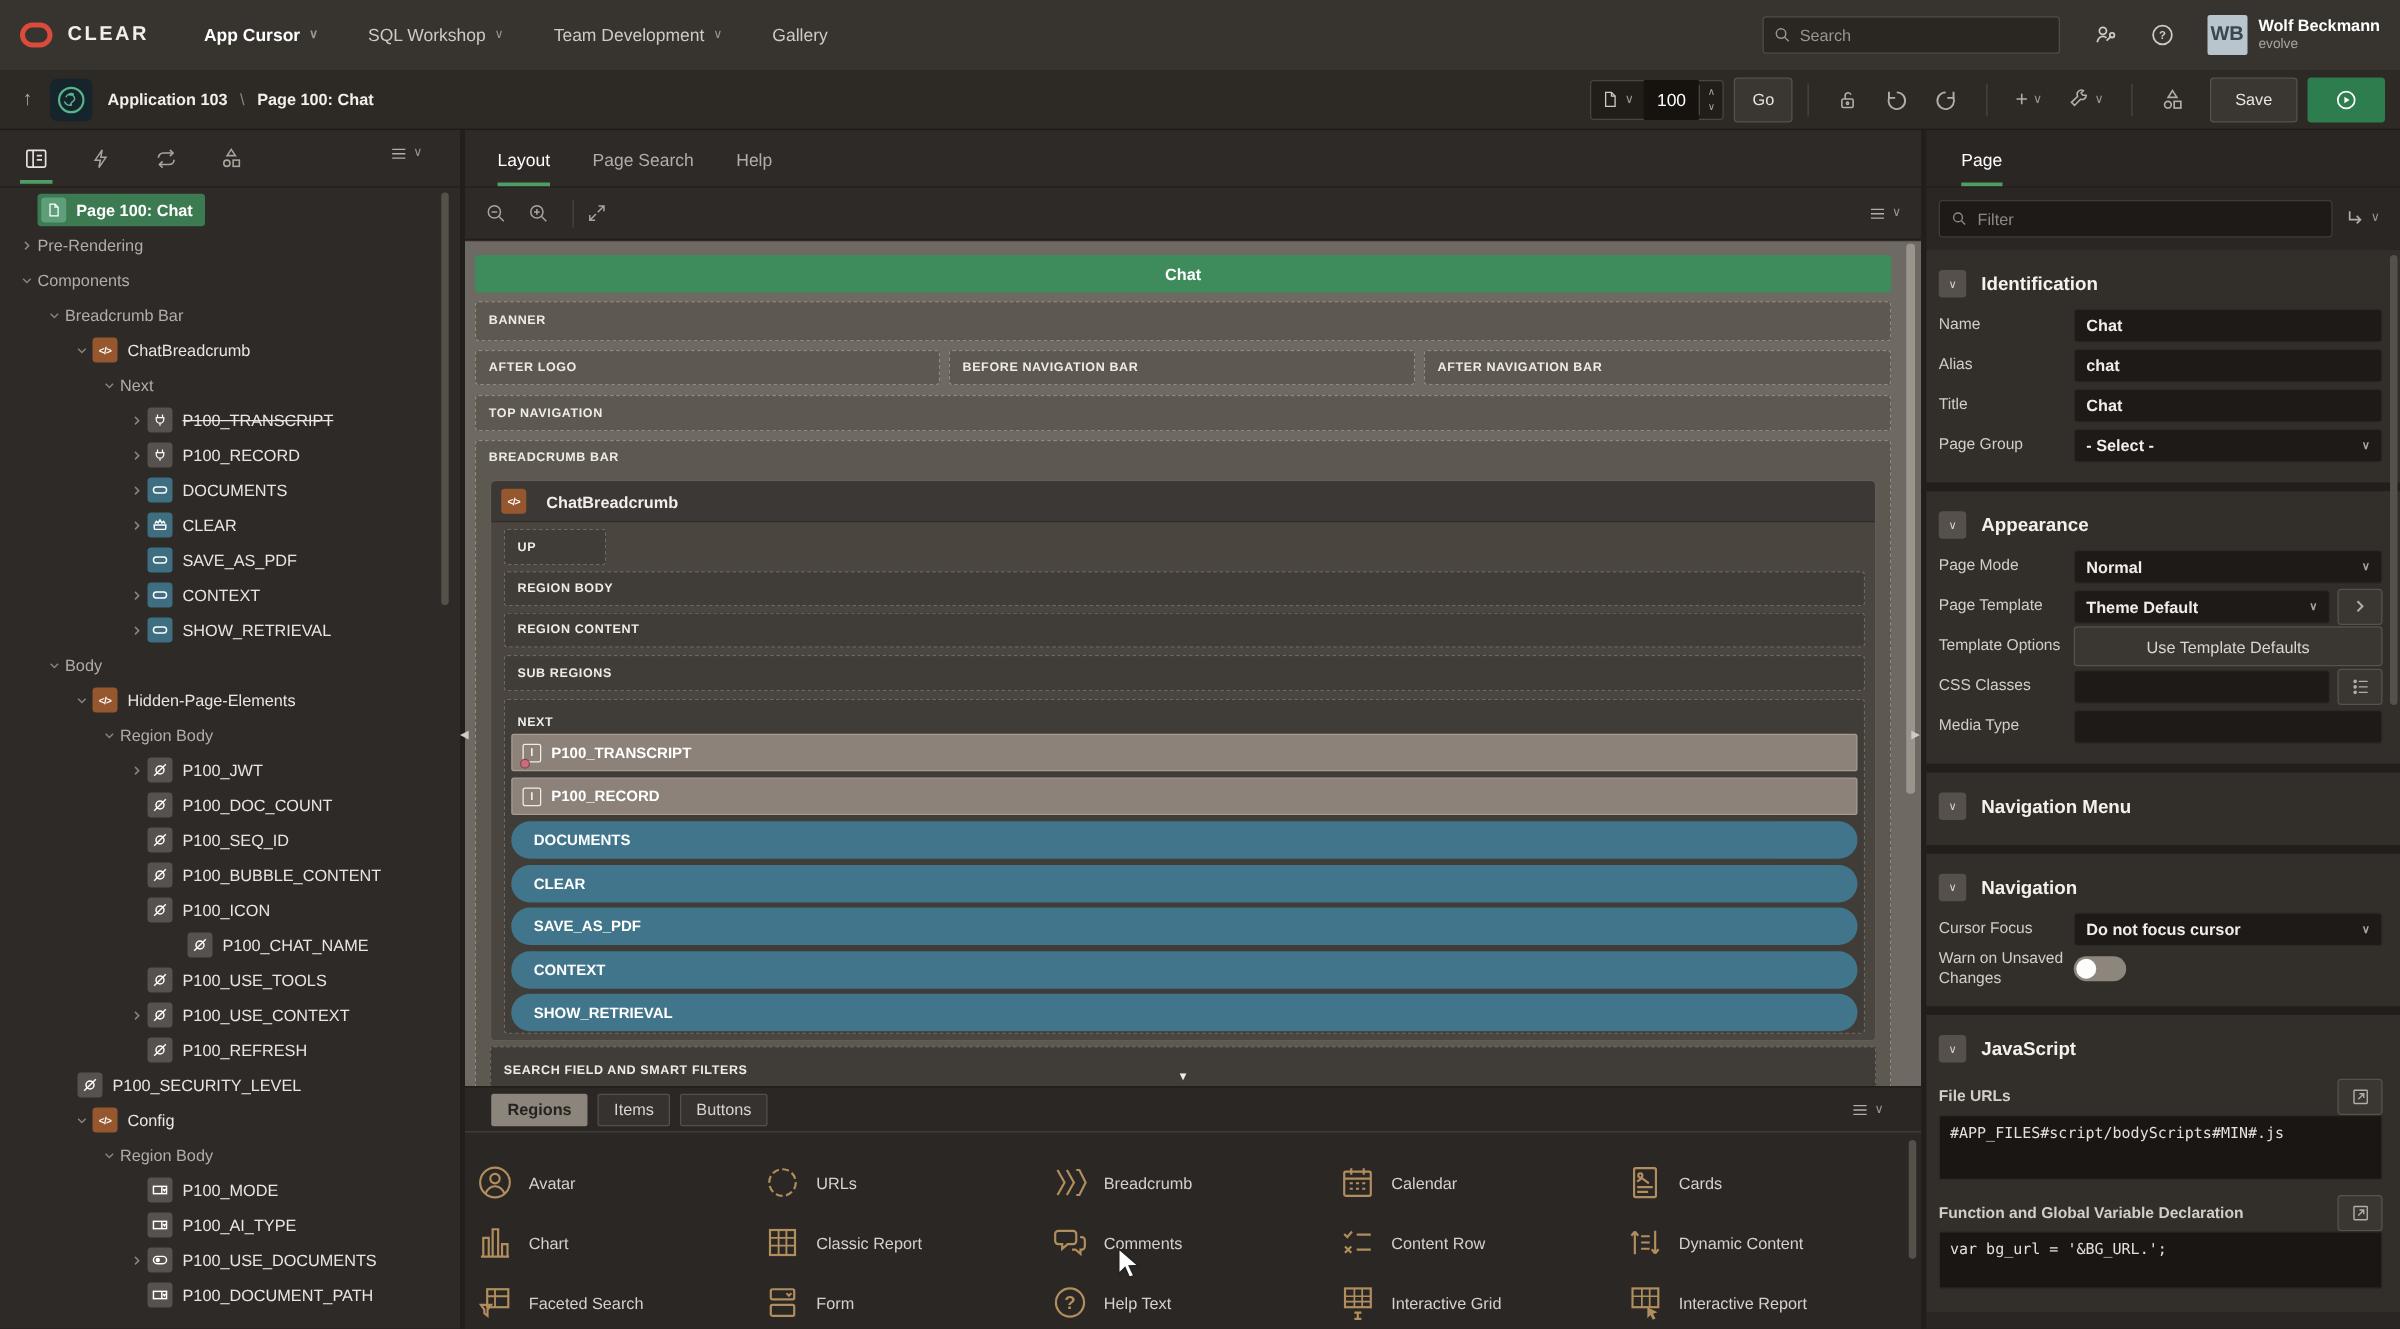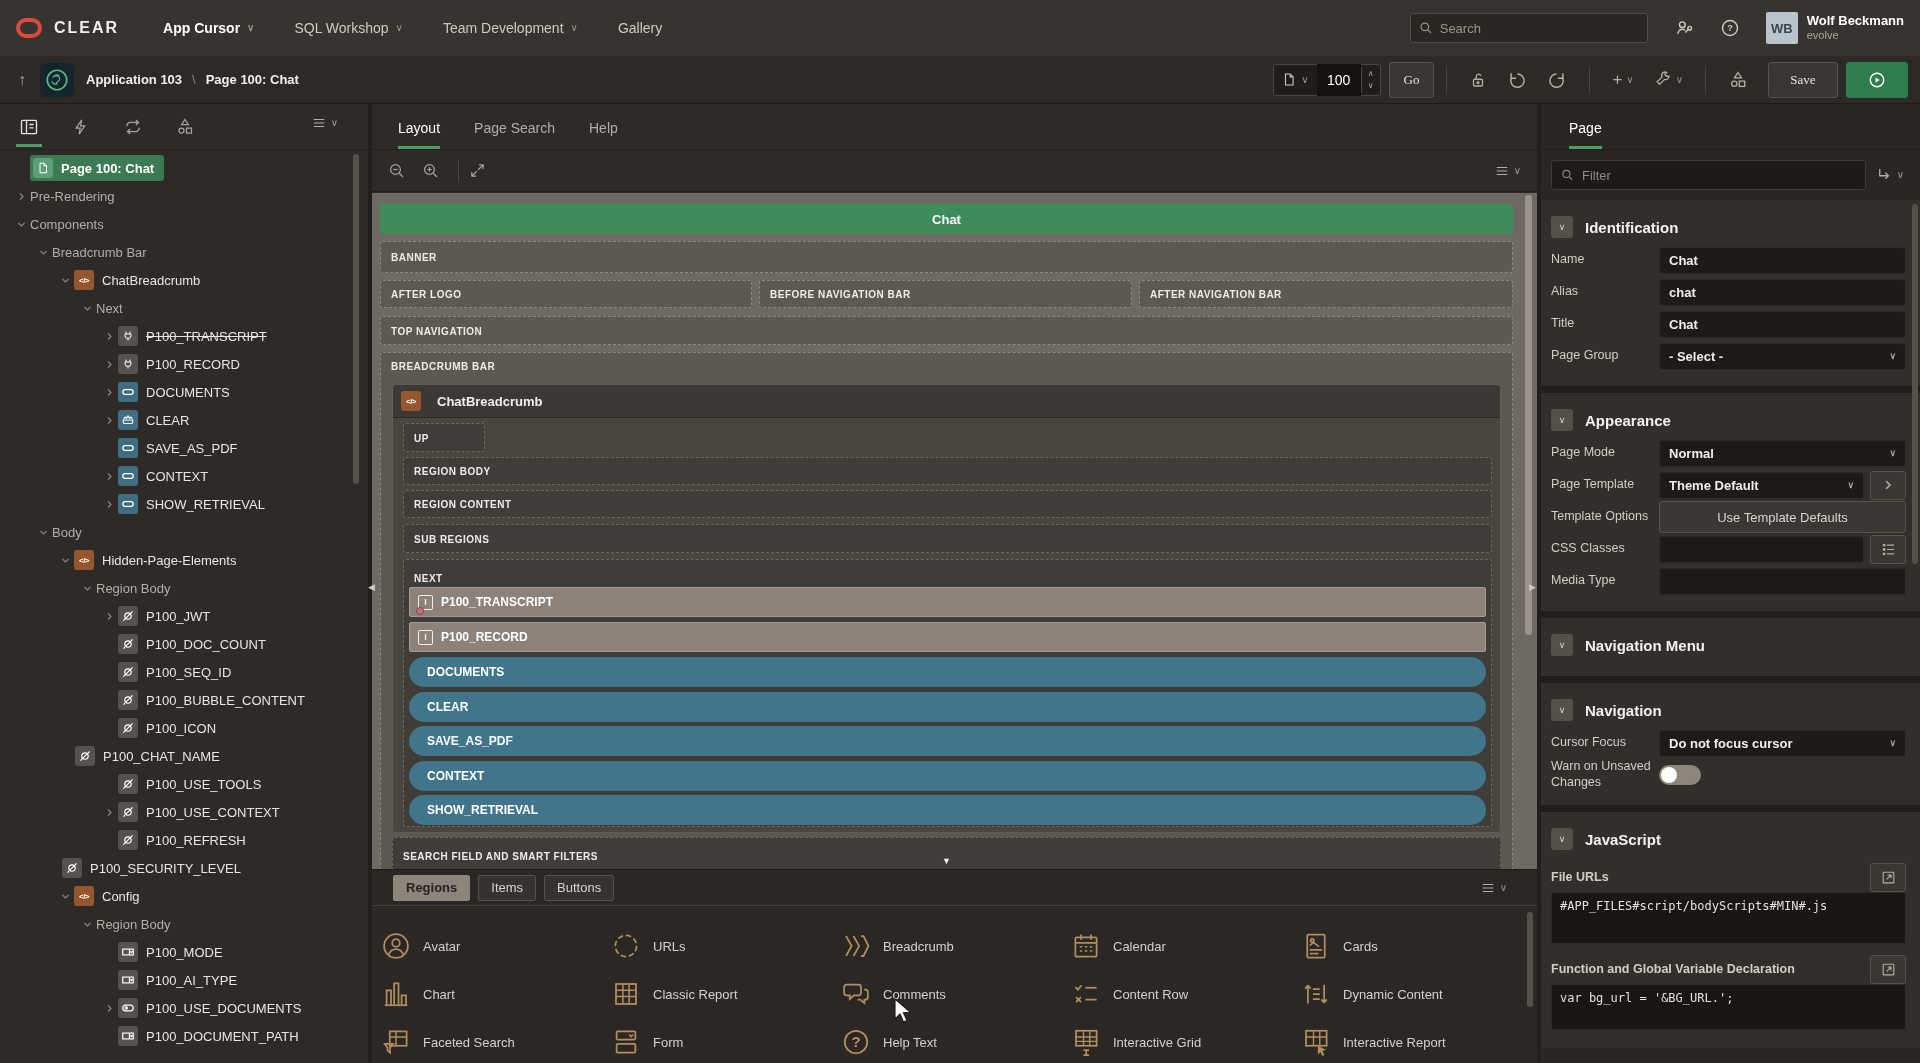--- a/index.html
+++ b/index.html
@@ -16,21 +16,21 @@
   .hmenu .mitem { color:#cfcac3; font-size:14px; display:flex; align-items:center; gap:7px; cursor:pointer; }
   .hmenu .mitem.active { color:#ffffff; font-weight:bold; }
   .chev { color:#9b958d; font-size:10px; line-height:1; }
   .top-right { margin-left:auto; display:flex; align-items:center; margin-right:16px; }
   .searchbox { width:238px; height:30px; background:#2A2622; border:1px solid #514c45; border-radius:3px;
     display:flex; align-items:center; padding:0 8px; gap:7px; }
   .searchbox input { background:transparent; border:none; outline:none; color:#e8e5e0; font-size:13px; width:180px;
     font-family:"Liberation Sans",sans-serif; }
   .searchbox input::placeholder { color:#9b958d; }
   .tool-ico { color:#cfcac3; margin-left:26px; display:flex; align-items:center; }
-  .avatar { width:32px; height:32px; background:#b9c5cc; color:#3a4750; font-weight:bold; font-size:13px;
+  .avatar { width:32px; height:32px; background:#b9c5cc; color:#3a4750; font-weight:bold; font-size:16px;
     display:flex; align-items:center; justify-content:center; border-radius:2px; margin-left:26px; }
   .uname { margin-left:9px; line-height:1.15; }
   .uname .n { color:#ffffff; font-size:13px; font-weight:bold; }
   .uname .w { color:#a9a49c; font-size:11px; }
 
   
   .toolbar2 { position:absolute; left:0; top:56px; width:1920px; height:48px; background:#2D2A26;
     border-bottom:1px solid #1d1a17; display:flex; align-items:center; }
   .tb-up { color:#a9a49c; font-size:16px; margin-left:18px; }
   .appicon { width:34px; height:34px; border-radius:6px; background:#16242c; margin-left:14px;
@@ -39,21 +39,21 @@
   .crumb .sep { color:#8a847c; font-weight:normal; }
   .tb-right { margin-left:auto; display:flex; align-items:center; margin-right:12px; gap:0; }
   .pagesel { display:flex; align-items:center; background:#211e1a; border:1px solid #4a453f; border-radius:3px; height:32px; }
   .pagesel .docpart { display:flex; align-items:center; gap:5px; padding:0 8px; color:#cfcac3; }
   .pagesel .num { background:#16130f; color:#fff; font-size:14px; width:44px; height:32px; display:flex;
     align-items:center; justify-content:center; }
   .spinner { display:flex; flex-direction:column; border-left:1px solid #4a453f; }
   .spinner span { color:#a9a49c; font-size:8px; padding:2px 6px; line-height:1; }
   .btn { background:#3a3631; border:1px solid #57524b; color:#e8e5e0; font-size:13px; border-radius:3px;
     height:36px; display:flex; align-items:center; justify-content:center; padding:14px 14px; cursor:pointer;
-    font-family:Liberation Serif, serif; }
+    font-family:Liberation Sans, sans-serif; }
   .vsep { width:1px; height:26px; background:#4a453f; margin:0 12px; }
   .ticon-btn { color:#b3ada5; padding:0 10px; display:flex; align-items:center; gap:4px; }
   .runbtn { background:#2E7D4F; border:1px solid #2E7D4F; width:62px; }
 
   
   .tree-panel { position:absolute; left:0; top:104px; width:368px; bottom:0; background:#2E2A27; overflow:hidden; }
   .center-panel { position:absolute; left:368px; top:104px; width:1169px; bottom:0; background:#2E2A27;
     border-left:4px solid #211e1b; }
   .props-panel { position:absolute; left:1537px; top:104px; width:383px; bottom:0; background:#2A2623;
     border-left:4px solid #211e1b; }
@@ -543,21 +543,21 @@
         <div class="trow" style="padding-left: 100px;">
           <span class="tw"></span>
           <span class="tbadge gray">
             <svg width="14" height="14" viewBox="0 0 24 24" fill="none" stroke="#fff" stroke-width="2">
               <circle cx="12" cy="12" r="5.5"></circle>
               <path d="M4 20L20 4"></path>
             </svg>
           </span>
           <span class="tlabel">P100_ICON</span>
         </div>
-        <div class="trow" style="padding-left: 57px;">
+        <div class="trow" style="padding-left: 116px; margin-left: 16px;">
           <span class="tw"></span>
           <span class="tbadge gray">
             <svg width="14" height="14" viewBox="0 0 24 24" fill="none" stroke="#fff" stroke-width="2">
               <circle cx="12" cy="12" r="5.5"></circle>
               <path d="M4 20L20 4"></path>
             </svg>
           </span>
           <span class="tlabel">P100_CHAT_NAME</span>
         </div>
         <div class="trow" style="padding-left: 100px;">

